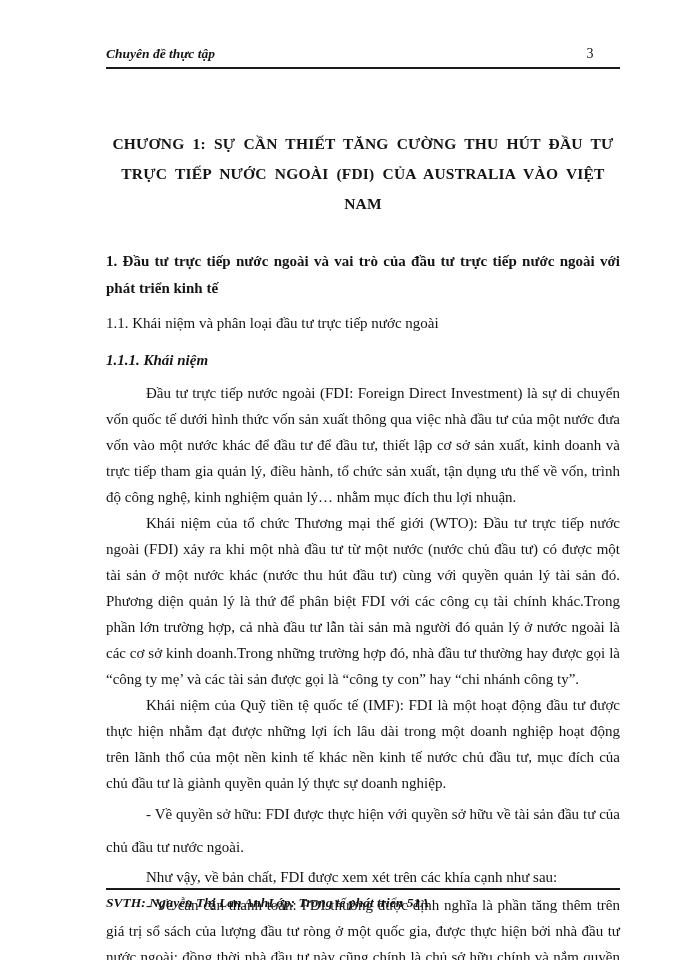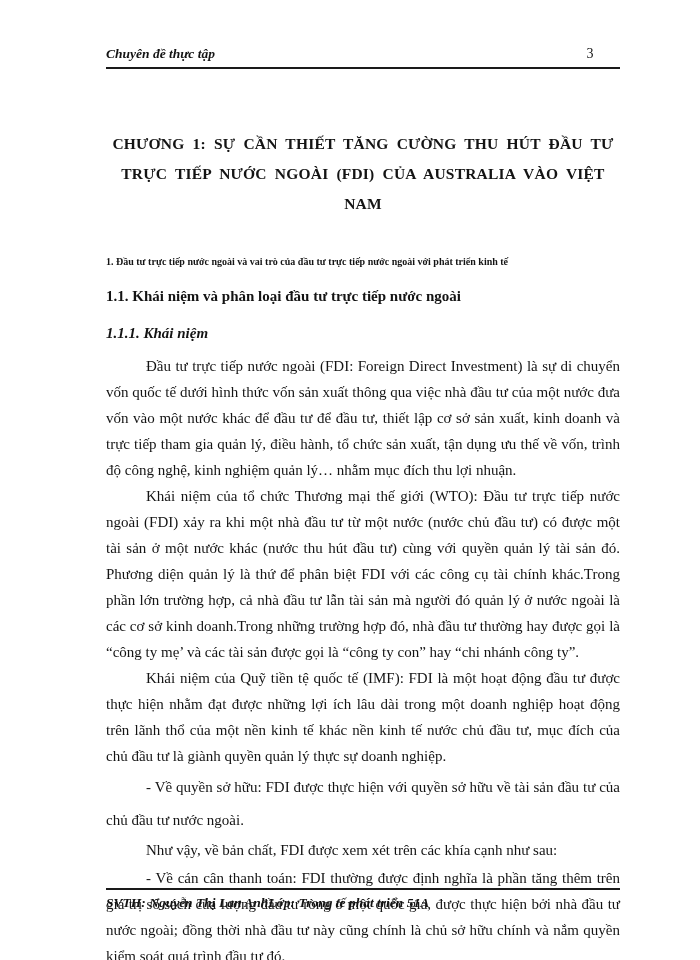--- a/index.html
+++ b/index.html
@@ -22,24 +22,24 @@
   .header .h-center{ width:60px; text-align:center; font-style:normal; font-weight:normal; font-size:14px; }
   .header .h-right { flex:1; text-align:right; }
 
   .title {
     margin-top:60px; text-align:center;
     font-weight:bold; font-size:15.5px; line-height:30px;
     word-spacing:4px; letter-spacing:0.2px;
   }
 
   .h1 {
-    margin-top:29px; font-weight:bold; font-size:10px;
+    margin-top:29px; font-weight:bold; font-size:15px;
     line-height:27px; text-align:justify;
   }
-  .h2 { margin-top:8px;  font-weight:bold; font-size:15px; line-height:26px; }
+  .h2 { margin-top:8px;  font-weight:normal; font-size:15px; line-height:26px; }
   .h3 { margin-top:11px; font-weight:bold; font-style:italic; font-size:15px; line-height:26px; }
 
   p.body {
     margin:0; font-size:15px; line-height:26px;
     text-align:justify; text-indent:40px;
   }
   p.first { margin-top:7px; }
   p.loose { line-height:33px; margin-top:2px; }
   p.tight-after { margin-bottom:2px; }
 

